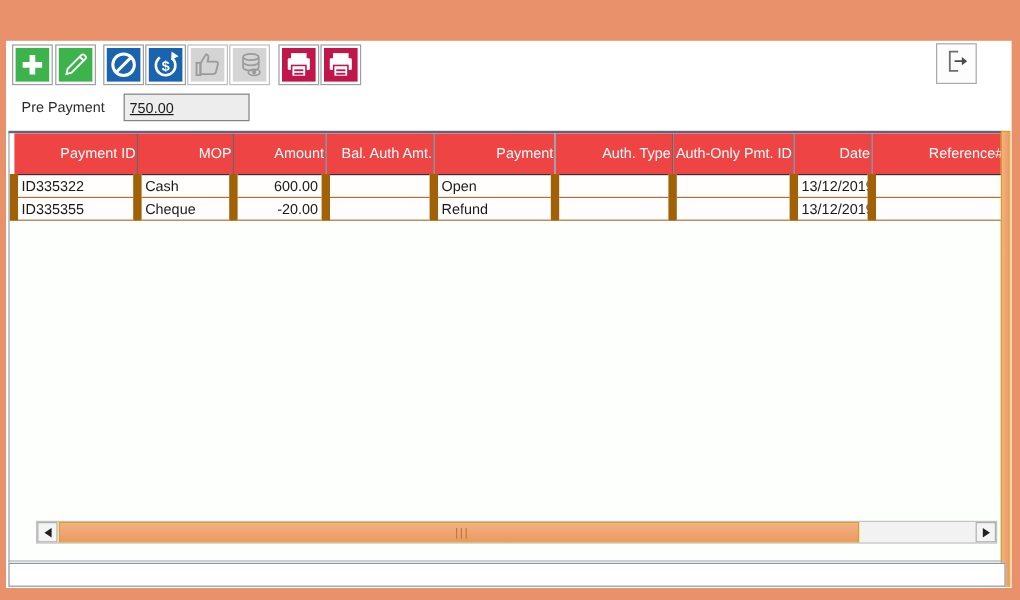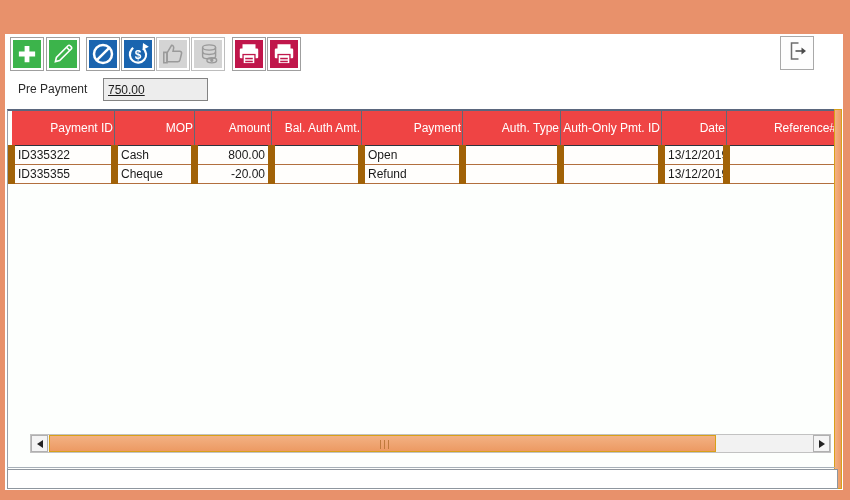--- a/index.html
+++ b/index.html
@@ -207,21 +207,21 @@
               <th>Auth. Type</th>
               <th>Auth-Only Pmt. ID</th>
               <th>Date</th>
               <th>Reference#</th>
             </tr>
           </thead>
           <tbody>
             <tr>
               <td>ID335322</td>
               <td>Cash</td>
-              <td class="num">800.00</td>
+              <td class="num">600.00</td>
               <td></td>
               <td>Open</td>
               <td></td>
               <td></td>
               <td>13/12/2019</td>
               <td></td>
             </tr>
             <tr>
               <td>ID335355</td>
               <td>Cheque</td>

